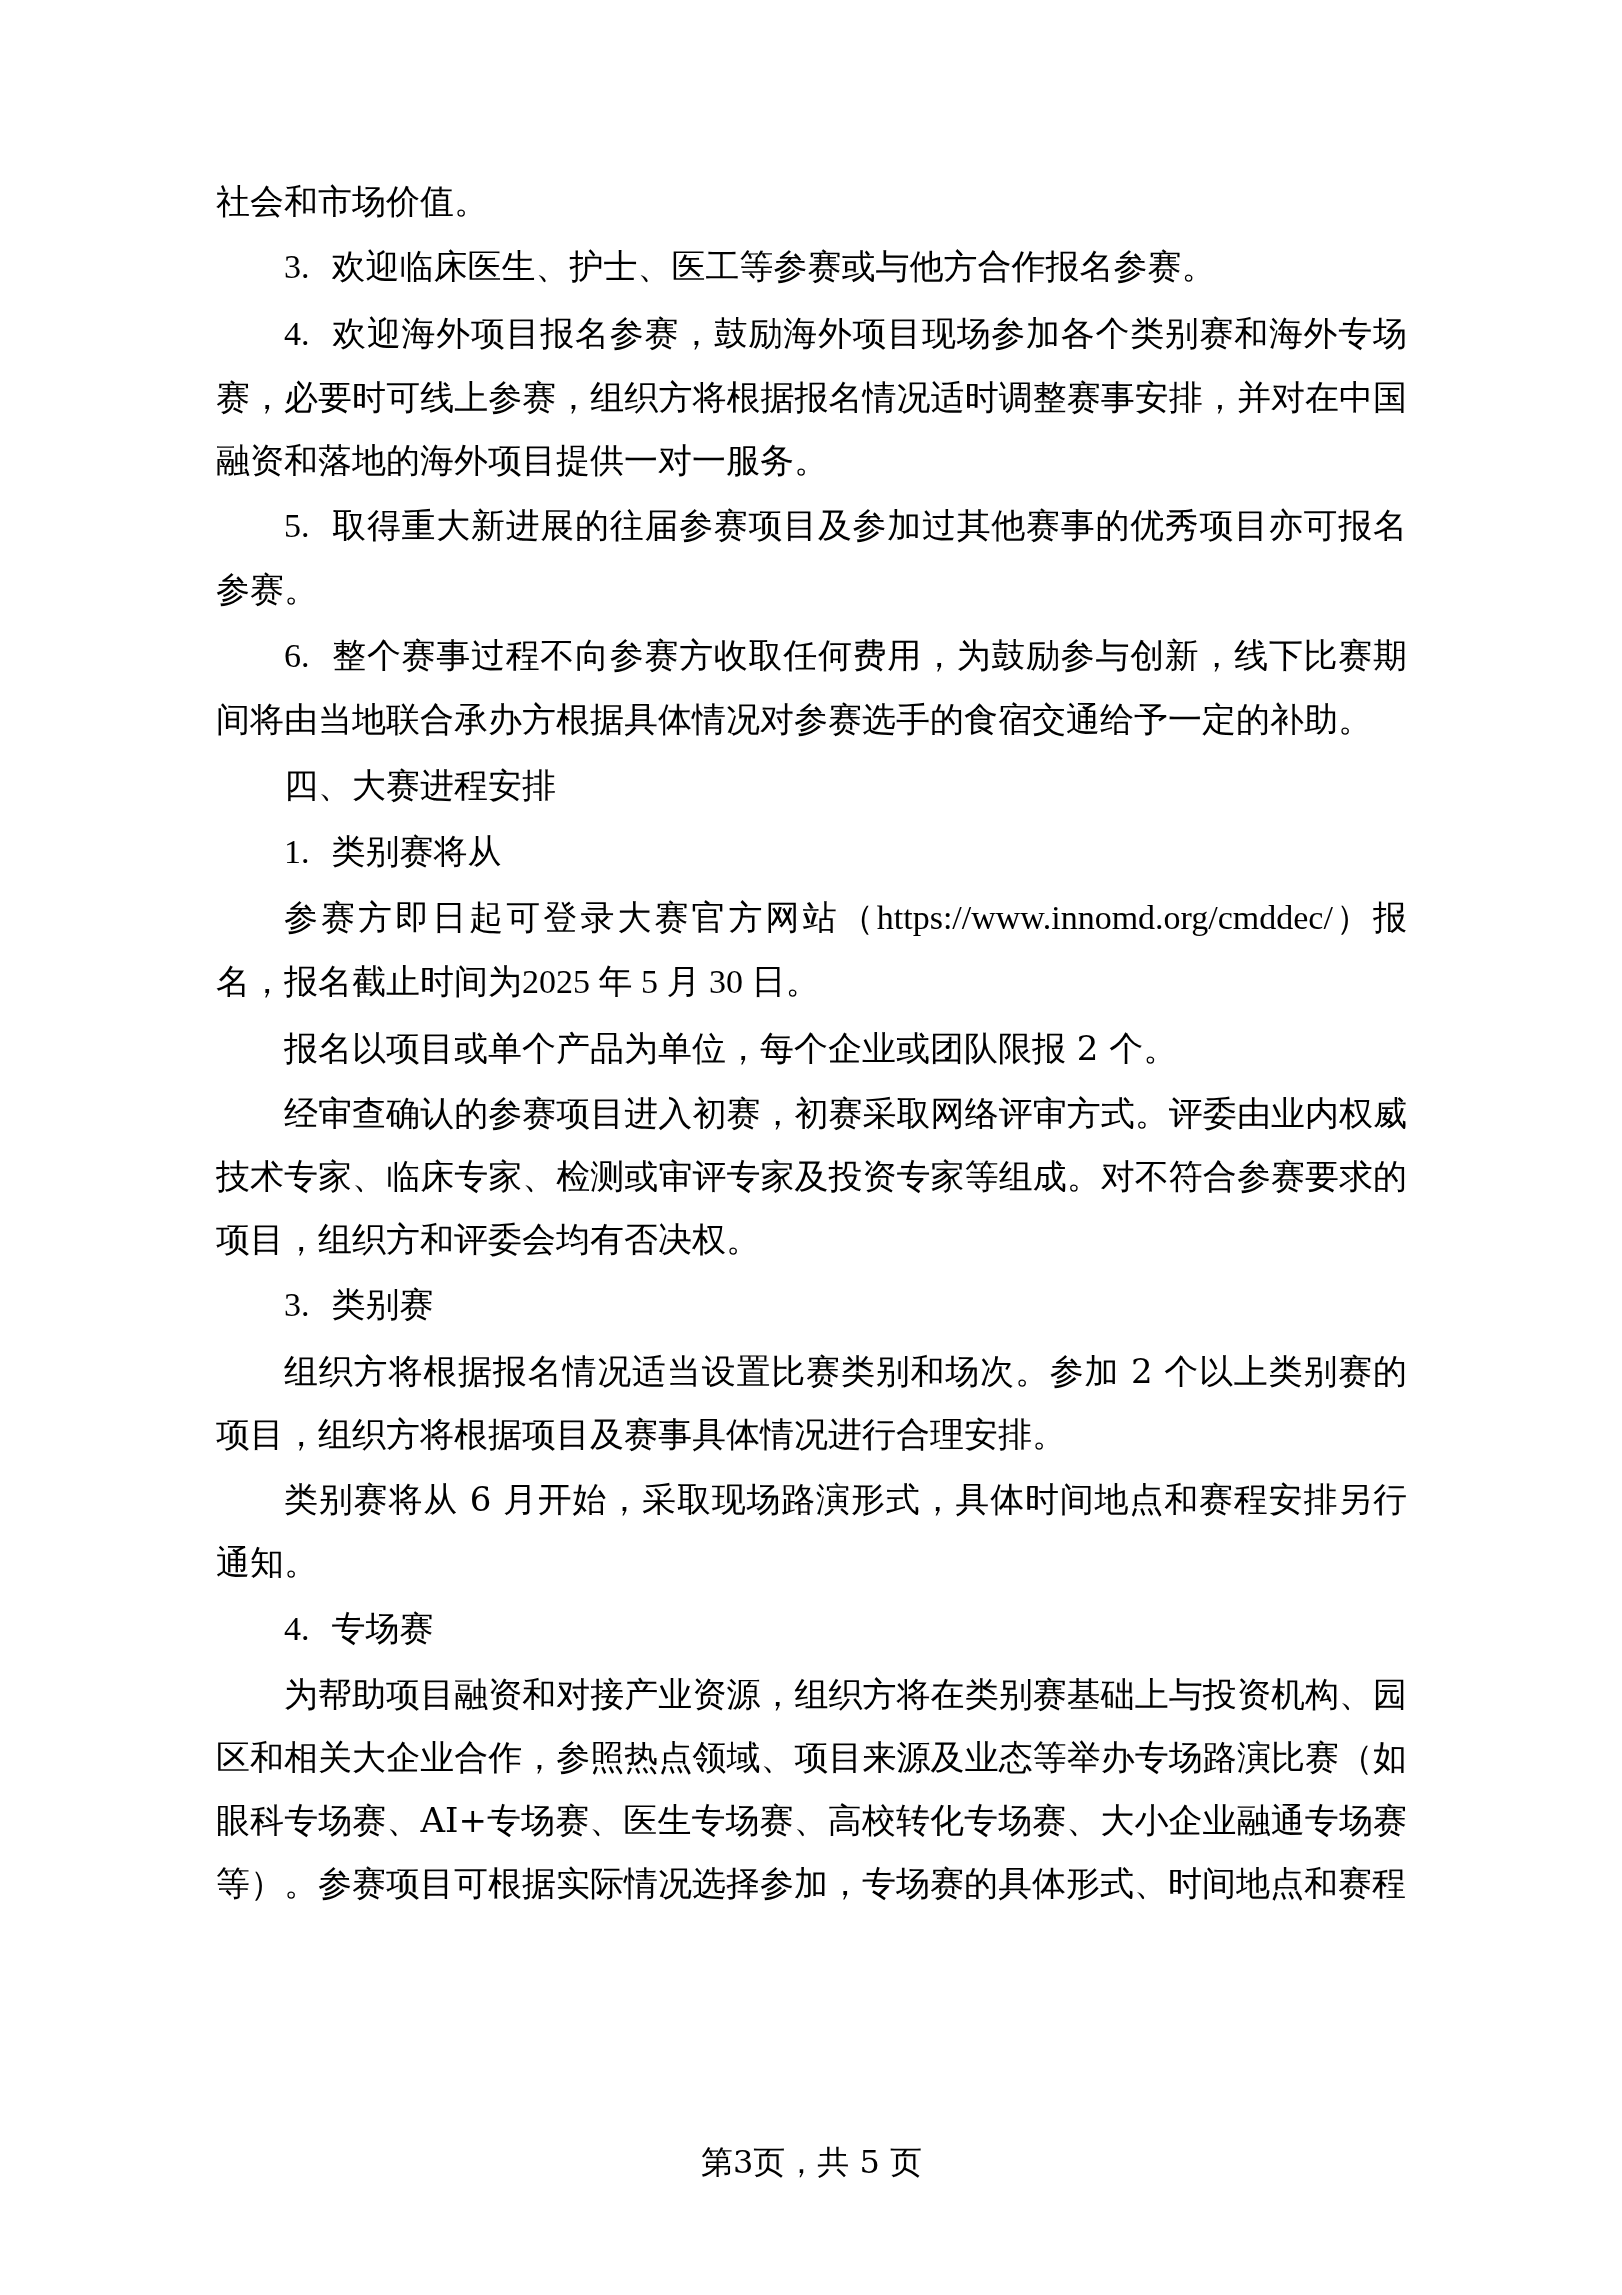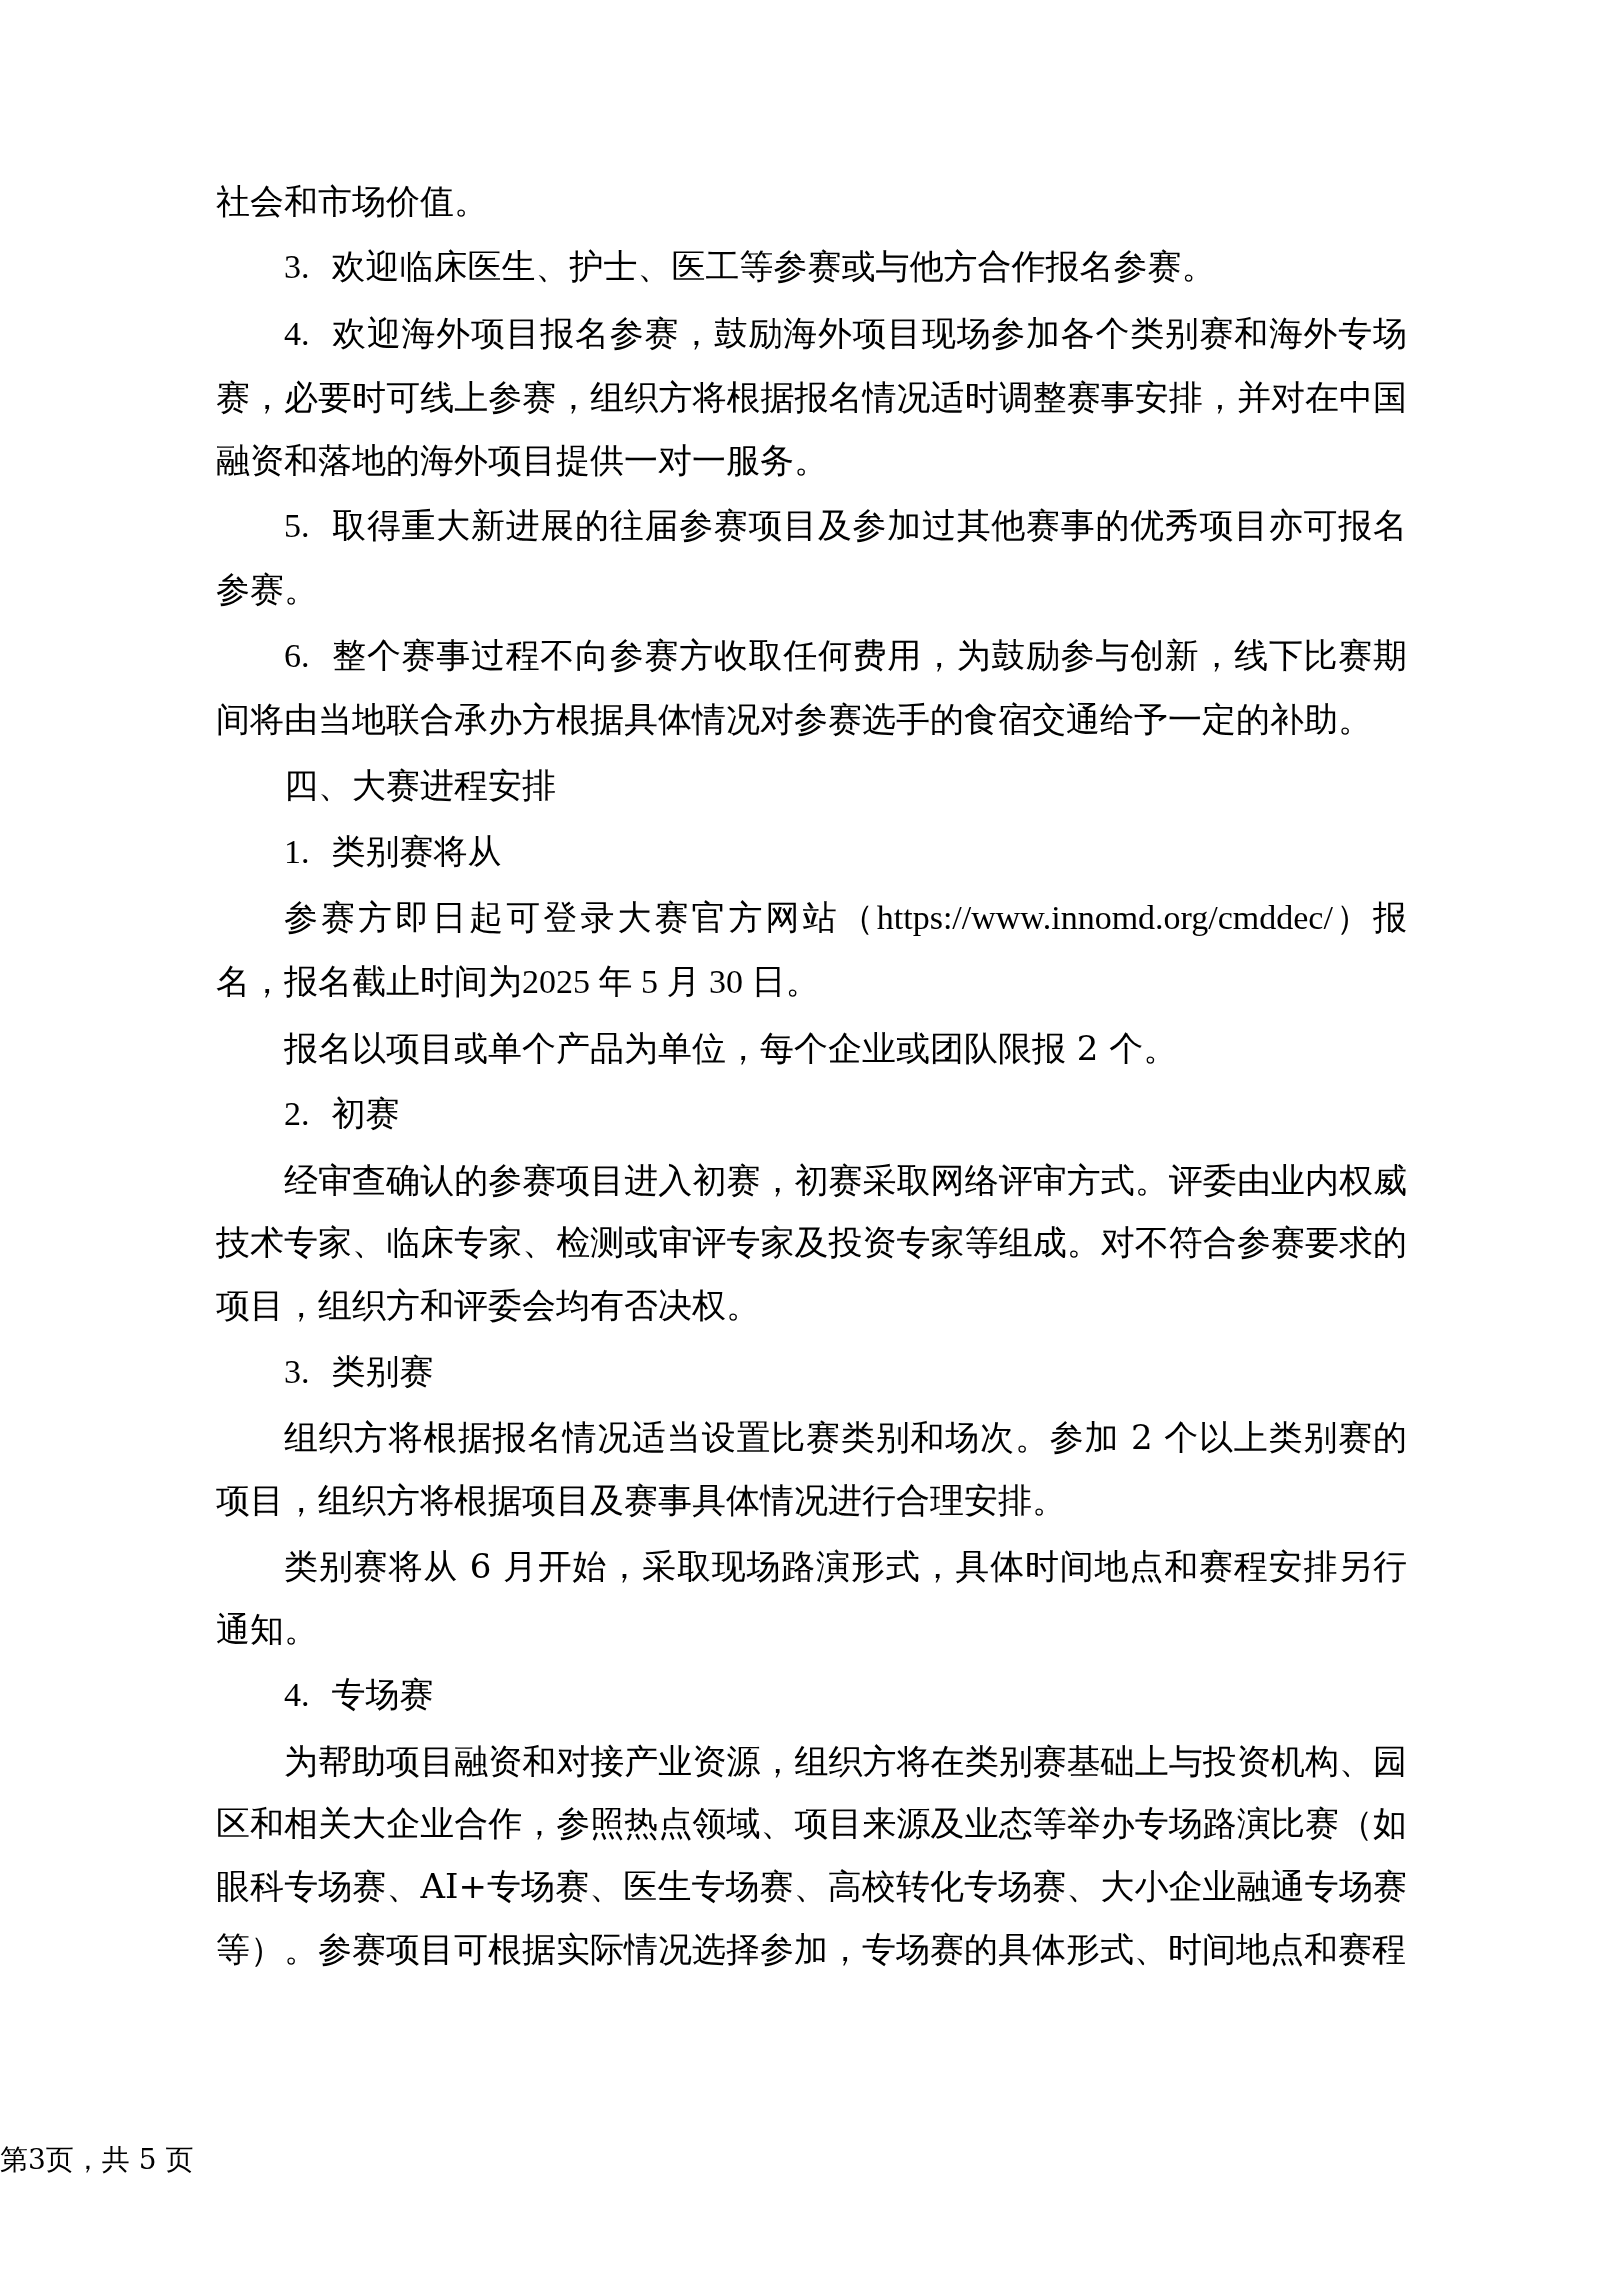--- a/index.html
+++ b/index.html
@@ -50,23 +50,23 @@
   b, .bold {
     font-weight: normal;
   }
   .latin {
     font-family: "Liberation Serif", "DejaVu Serif", serif;
   }
   .footer {
     position: absolute;
     left: 0;
     right: 0;
-    bottom: 116px;
-    text-align: left;
-    font-size: 28px;
+    bottom: 110px;
+    text-align: center;
+    font-size: 32px;
     font-family: "DejaVu Serif", "Liberation Serif", serif;
     color: #000000;
   }
 </style>
 </head>
 <body>
 
 <div class="page">
   <div class="doc-body">
 
@@ -82,21 +82,20 @@
 
     <p class="para heading">四、大赛进程安排</p>
 
     <p class="para listitem"><span class="num latin">1.</span><span class="gap-after-num"></span><span>类别赛将从</span></p>
 
     <p class="para indent"><span>参赛方即日起可登录大赛官方网站（</span><span class="latin">https://www.innomd.org/cmddec/</span><span>）报名，报名截止时间为</span><span class="bold latin">2025 年 5 月 30 日</span><span>。</span></p>
 
     <p class="para indent">报名以项目或单个产品为单位，每个企业或团队限报 2 个。</p>
 
 
-    <p class="para listitem"><span class="num latin">2.</span><span class="gap-after-num"></span><span>初赛</span></p>
 
     <p class="para indent">经审查确认的参赛项目进入初赛，初赛采取网络评审方式。评委由业内权威技术专家、临床专家、检测或审评专家及投资专家等组成。对不符合参赛要求的项目，组织方和评委会均有否决权。</p>
 
     <p class="para listitem"><span class="num latin">3.</span><span class="gap-after-num"></span><span>类别赛</span></p>
 
     <p class="para indent">组织方将根据报名情况适当设置比赛类别和场次。参加 2 个以上类别赛的项目，组织方将根据项目及赛事具体情况进行合理安排。</p>
 
     <p class="para indent">类别赛将从 6 月开始，采取现场路演形式，具体时间地点和赛程安排另行通知。</p>
 
     <p class="para listitem"><span class="num latin">4.</span><span class="gap-after-num"></span><span>专场赛</span></p>

